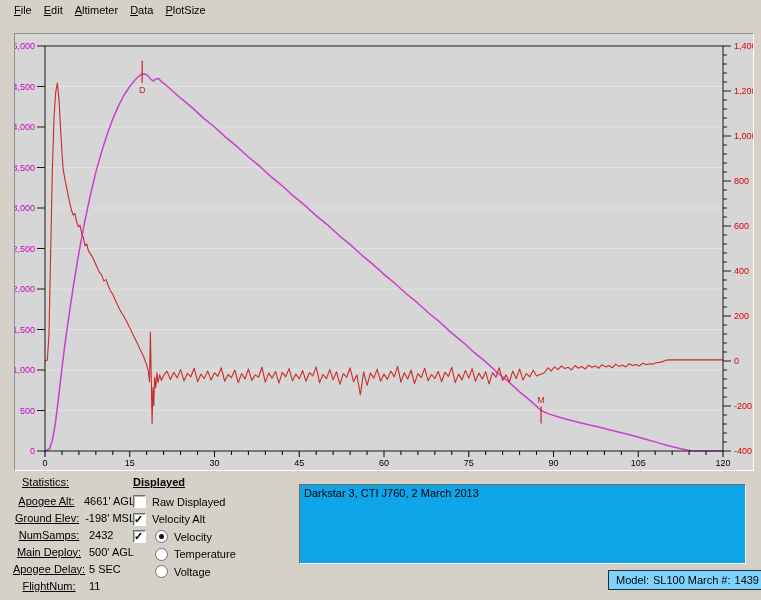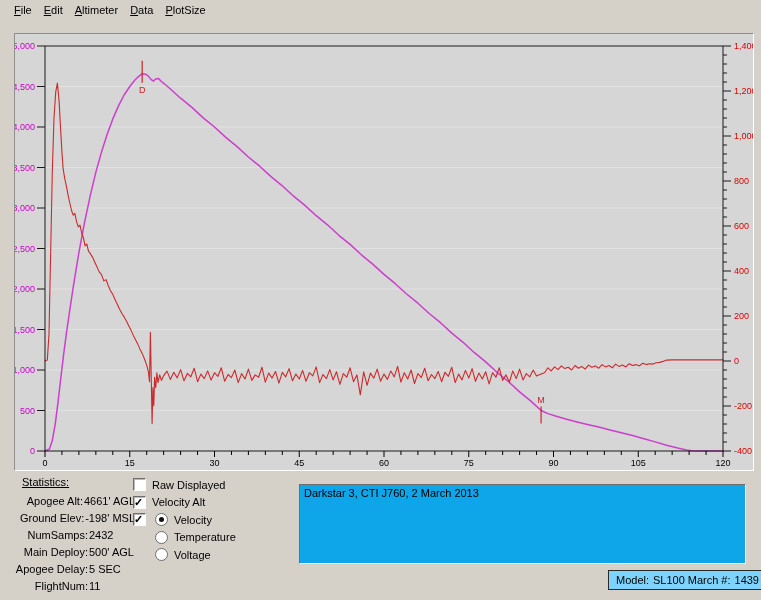--- a/index.html
+++ b/index.html
@@ -18,21 +18,21 @@
     background:#d6d6d6;
     border-top:1px solid #8e8e8e;border-left:1px solid #8e8e8e;
     border-bottom:1px solid #ffffff;border-right:1px solid #ffffff;
     box-sizing:content-box;
   }
   .chart-panel svg{position:absolute;left:0;top:0;}
   
   .stats{position:absolute;left:10px;top:476px;width:125px;}
   .stats-heading{font-weight:normal;text-decoration:underline;margin-left:12px;height:16px;}
   .stat-row{display:flex;align-items:center;height:17px;}
-  .stat-label{width:78px;text-align:right;white-space:nowrap;}
+  .stat-label{width:78px;text-align:center;white-space:nowrap;text-decoration:underline;}
   .stat-value{margin-left:1px;white-space:nowrap;}
   
   .displayed{position:absolute;left:133px;top:476px;width:150px;}
   .disp-heading{font-weight:bold;text-decoration:underline;height:15px;margin-bottom:2px;}
   .disp-row{display:flex;align-items:center;height:17.5px;}
   .disp-row.indent{padding-left:21px;}
   .disp-label{margin-left:6px;white-space:nowrap;}
   .checkbox{
     width:11px;height:11px;background:#fff;flex:0 0 auto;
     border-top:1px solid #6e6e6e;border-left:1px solid #6e6e6e;
@@ -268,20 +268,21 @@
       <span class="stat-label">Apogee Delay:</span>
       <span class="stat-value">5 SEC</span>
     </div>
     <div class="stat-row">
       <span class="stat-label">FlightNum:</span>
       <span class="stat-value">11</span>
     </div>
   </div>
 
   <div class="displayed">
+    <div class="disp-heading">Displayed</div>
     <div class="disp-row">
       <span class="checkbox"></span>
       <span class="disp-label">Raw Displayed</span>
     </div>
     <div class="disp-row">
       <span class="checkbox on"></span>
       <span class="disp-label">Velocity Alt</span>
     </div>
     <div class="disp-row">
       <span class="checkbox on"></span>

